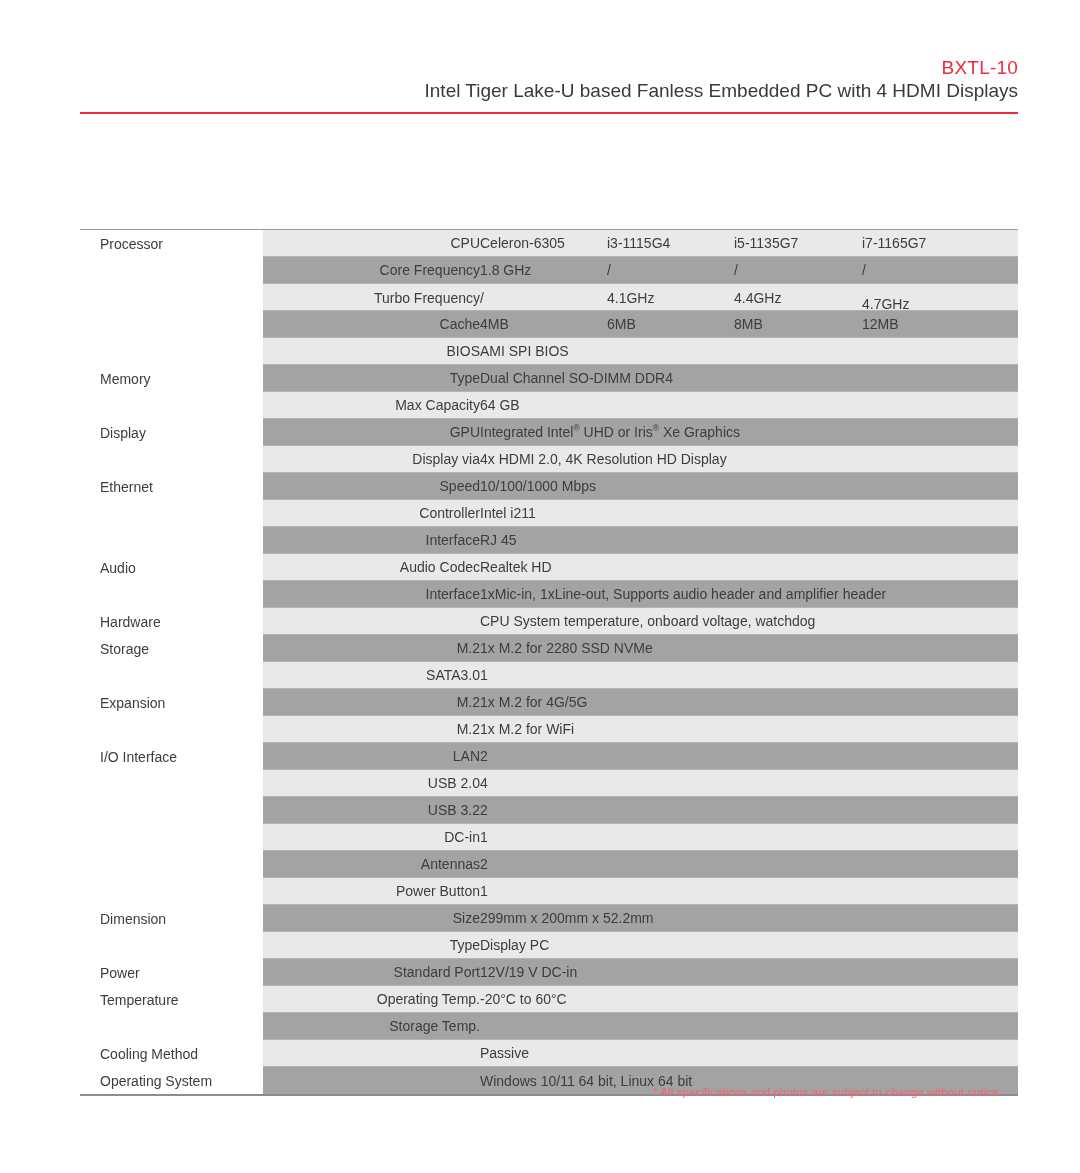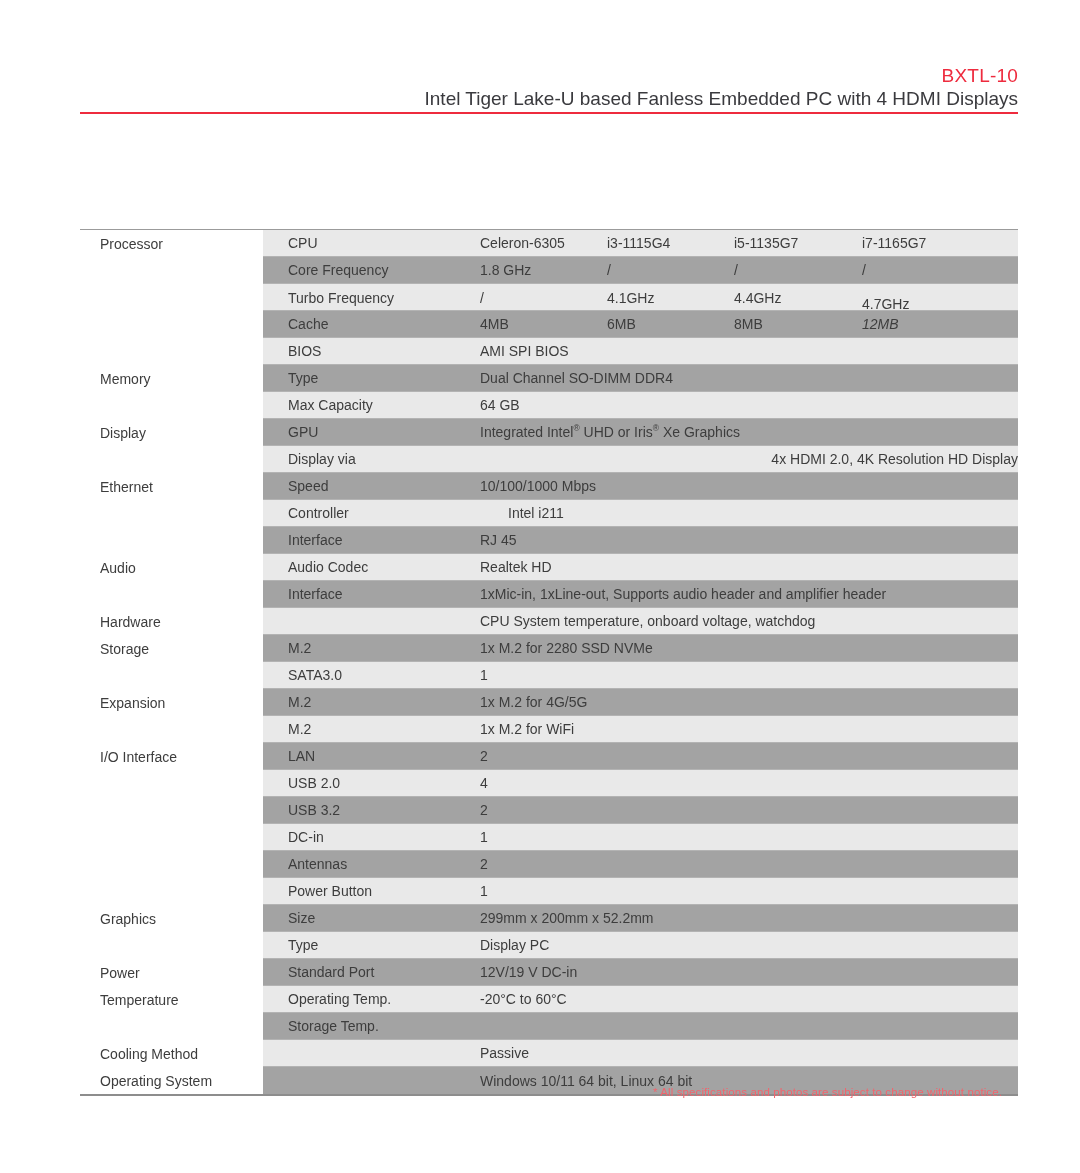--- a/index.html
+++ b/index.html
@@ -8,21 +8,21 @@
   .page {
     position: relative;
     width: 1080px;
     height: 1173px;
     background: #ffffff;
     overflow: hidden;
   }
   
   .doc-header {
     position: absolute;
-    top: 64px;
+    top: 56px;
     right: 62px;
     text-align: right;
   }
   .model-name {
     font-size: 19px;
     line-height: 23px;
     font-weight: 500;
     color: #ee2b3e;
     letter-spacing: 0.2px;
   }
@@ -79,22 +79,23 @@
     display: grid;
     grid-template-columns: 217px 127px 127px 128px 1fr;
     align-items: center;
     border-bottom: 1px solid #b3b3b3;
     background: #a3a3a3;
   }
   .shade.gray { background: #e9e9e9; }
   .t-row:last-child .shade { border-bottom: none; }
   .lab {
     grid-column: 1;
-    padding-left: 25px;
+    padding-left: 14px;
     white-space: nowrap;
+    text-align: right;
   }
   .val { white-space: nowrap; overflow: visible; }
   .val sup { font-size: 8.5px; line-height: 0; }
   
   .footnote {
     position: absolute;
     top: 1086px;
     right: 78px;
     font-size: 11.5px;
     color: #f2646d;
@@ -146,21 +147,21 @@
             <div class="val" style="grid-column: 5; margin-top: 12px;">4.7GHz</div>
           </div>
         </div>
         <div class="t-row">
           <div class="cat"></div>
           <div class="shade">
             <div class="lab">Cache</div>
             <div class="val" style="grid-column: 2;">4MB</div>
             <div class="val" style="grid-column: 3;">6MB</div>
             <div class="val" style="grid-column: 4;">8MB</div>
-            <div class="val" style="grid-column: 5; font-style: italic;">12MB</div>
+            <div class="val" style="grid-column: 5;">12MB</div>
           </div>
         </div>
         <div class="t-row">
           <div class="cat"></div>
           <div class="shade gray">
             <div class="lab">BIOS</div>
             <div class="val" style="grid-column: 2 / -1;">AMI SPI BIOS</div>
           </div>
         </div>
         <div class="t-row">
@@ -181,35 +182,35 @@
           <div class="cat">Display</div>
           <div class="shade">
             <div class="lab">GPU</div>
             <div class="val" style="grid-column: 2 / -1;">Integrated Intel<sup>®</sup> UHD or Iris<sup>®</sup> Xe Graphics</div>
           </div>
         </div>
         <div class="t-row">
           <div class="cat"></div>
           <div class="shade gray">
             <div class="lab">Display via</div>
-            <div class="val" style="grid-column: 2 / -1; text-align: right;">4x HDMI 2.0,  4K Resolution HD Display</div>
+            <div class="val" style="grid-column: 2 / -1;">4x HDMI 2.0,  4K Resolution HD Display</div>
           </div>
         </div>
         <div class="t-row">
           <div class="cat">Ethernet</div>
           <div class="shade">
             <div class="lab">Speed</div>
             <div class="val" style="grid-column: 2 / -1;">10/100/1000 Mbps</div>
           </div>
         </div>
         <div class="t-row">
           <div class="cat"></div>
           <div class="shade gray">
             <div class="lab">Controller</div>
-            <div class="val" style="grid-column: 2 / -1; margin-left: 28px;">Intel i211</div>
+            <div class="val" style="grid-column: 2 / -1;">Intel i211</div>
           </div>
         </div>
         <div class="t-row">
           <div class="cat"></div>
           <div class="shade">
             <div class="lab">Interface</div>
             <div class="val" style="grid-column: 2 / -1;">RJ 45</div>
           </div>
         </div>
         <div class="t-row">
@@ -297,21 +298,21 @@
           </div>
         </div>
         <div class="t-row">
           <div class="cat"></div>
           <div class="shade gray">
             <div class="lab">Power Button</div>
             <div class="val" style="grid-column: 2 / -1;">1</div>
           </div>
         </div>
         <div class="t-row">
-          <div class="cat">Graphics</div>
+          <div class="cat">Dimension</div>
           <div class="shade">
             <div class="lab">Size</div>
             <div class="val" style="grid-column: 2 / -1;">299mm x 200mm x 52.2mm</div>
           </div>
         </div>
         <div class="t-row">
           <div class="cat"></div>
           <div class="shade gray">
             <div class="lab">Type</div>
             <div class="val" style="grid-column: 2 / -1;">Display PC</div>

